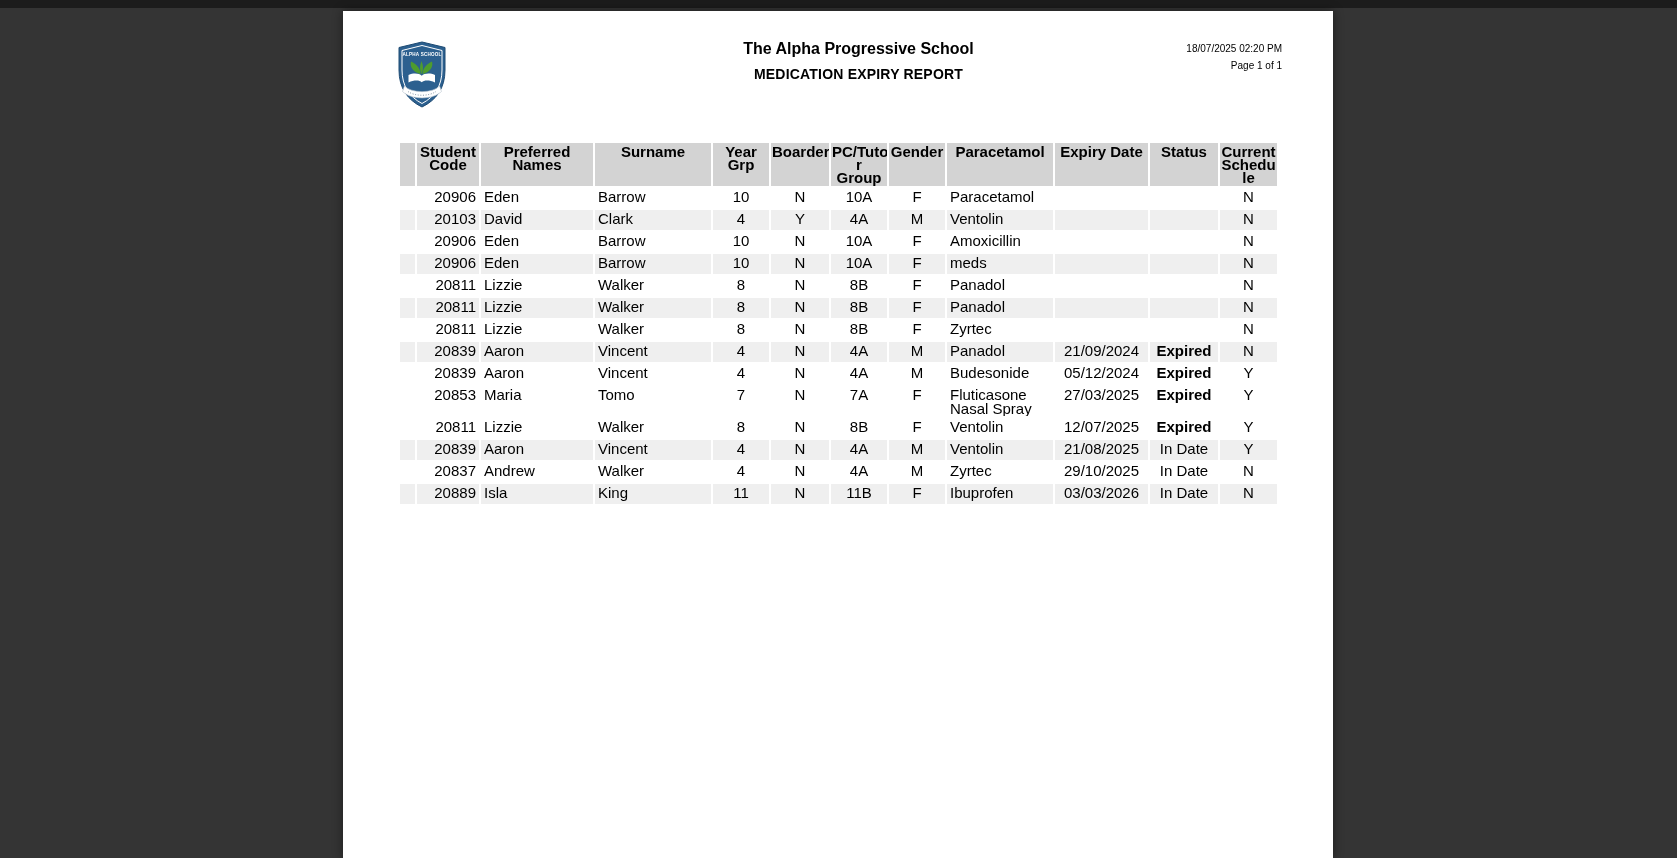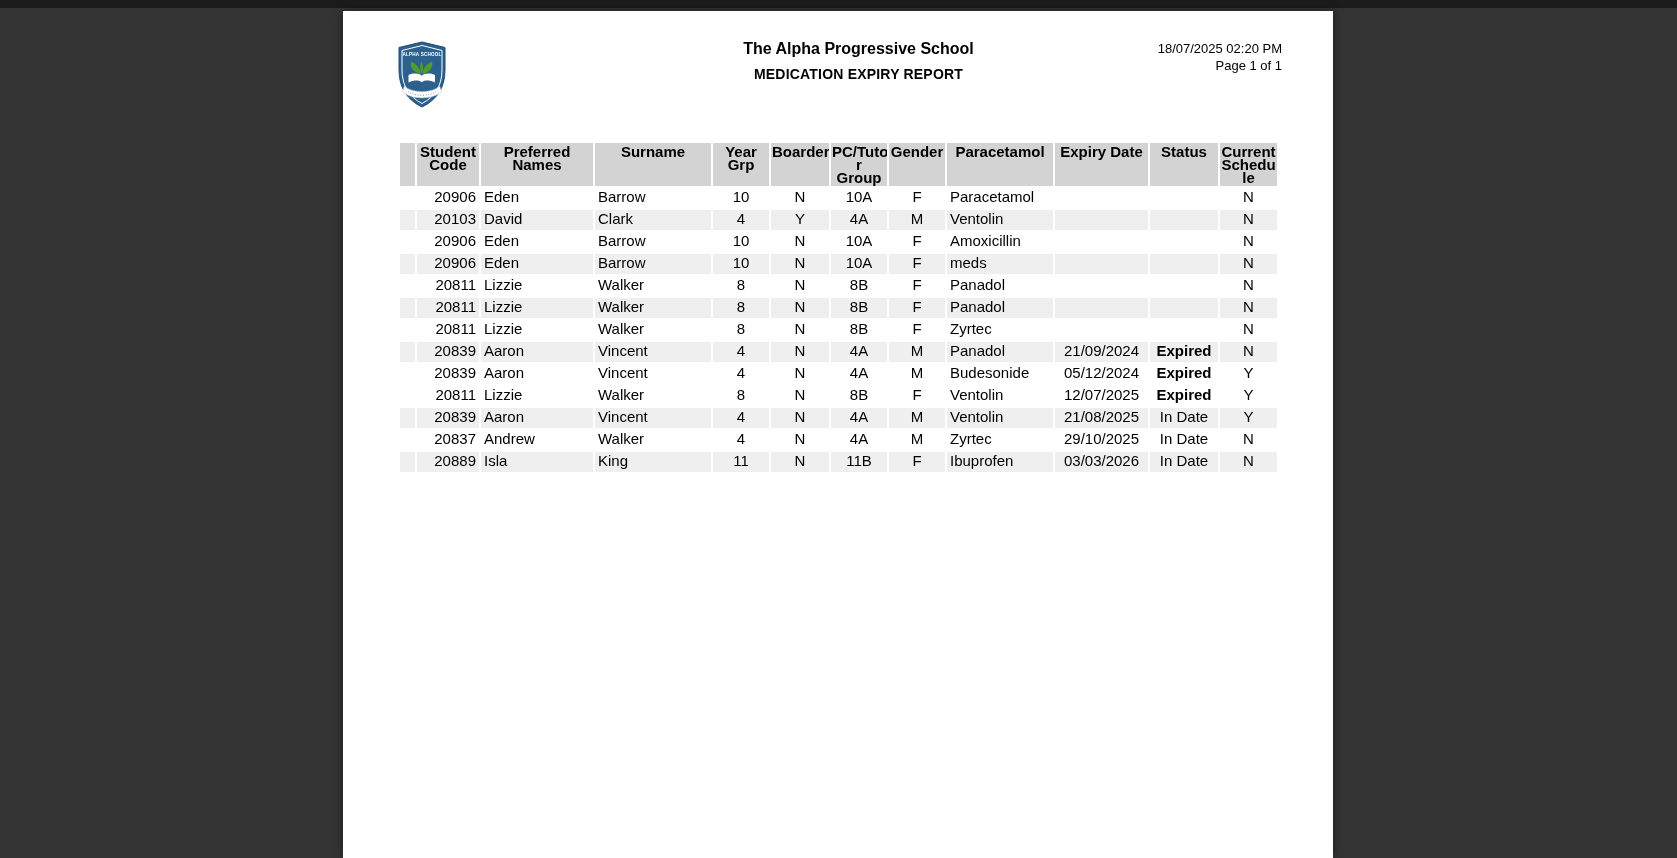--- a/index.html
+++ b/index.html
@@ -11,21 +11,21 @@
   }
   .top-strip{position:absolute;left:0;top:0;width:1677px;height:8px;background:#1c1c1c;}
   .page{
     position:absolute;left:343px;top:11px;width:990px;height:847px;
     background:#ffffff;box-shadow:0 0 10px rgba(0,0,0,0.45);
   }
   .logo{position:absolute;left:53px;top:30px;width:52px;height:68px;}
   .head-center{position:absolute;left:0;right:0;top:28px;text-align:center;margin-left:41px;}
   .school-name{font-size:16px;font-weight:bold;line-height:20px;}
   .report-title{font-size:14px;font-weight:bold;line-height:20px;margin-top:5px;letter-spacing:.2px;}
-  .head-meta{position:absolute;right:51px;top:29px;text-align:right;font-size:13px;line-height:17px;}
+  .head-meta{position:absolute;right:51px;top:29px;text-align:right;font-size:10px;line-height:17px;}
   .table-wrap{position:absolute;left:55px;top:130px;width:881px;}
   table.report{
     border-collapse:separate;border-spacing:2px;table-layout:fixed;
     width:881px;font-size:15px;
   }
   table.report th{
     background:#d3d3d3;font-weight:bold;text-align:center;vertical-align:top;
     padding:2px 1px;height:39px;line-height:13px;white-space:pre-line;overflow:hidden;
   }
   table.report td{
@@ -228,20 +228,34 @@
             <td class="ac">N</td>
             <td class="ac">4A</td>
             <td class="ac">M</td>
             <td class="al">Budesonide</td>
             <td class="ac">05/12/2024</td>
             <td class="ac status-expired">Expired</td>
             <td class="ac">Y</td>
           </tr>
           <tr class="odd">
             <td class="ac"></td>
+            <td class="ar">20853</td>
+            <td class="al">Maria</td>
+            <td class="al">Tomo</td>
+            <td class="ac">7</td>
+            <td class="ac">N</td>
+            <td class="ac">7A</td>
+            <td class="ac">F</td>
+            <td class="al">Fluticasone Nasal Spray</td>
+            <td class="ac">27/03/2025</td>
+            <td class="ac status-expired">Expired</td>
+            <td class="ac">Y</td>
+          </tr>
+          <tr class="odd">
+            <td class="ac"></td>
             <td class="ar">20811</td>
             <td class="al">Lizzie</td>
             <td class="al">Walker</td>
             <td class="ac">8</td>
             <td class="ac">N</td>
             <td class="ac">8B</td>
             <td class="ac">F</td>
             <td class="al">Ventolin</td>
             <td class="ac">12/07/2025</td>
             <td class="ac status-expired">Expired</td>

